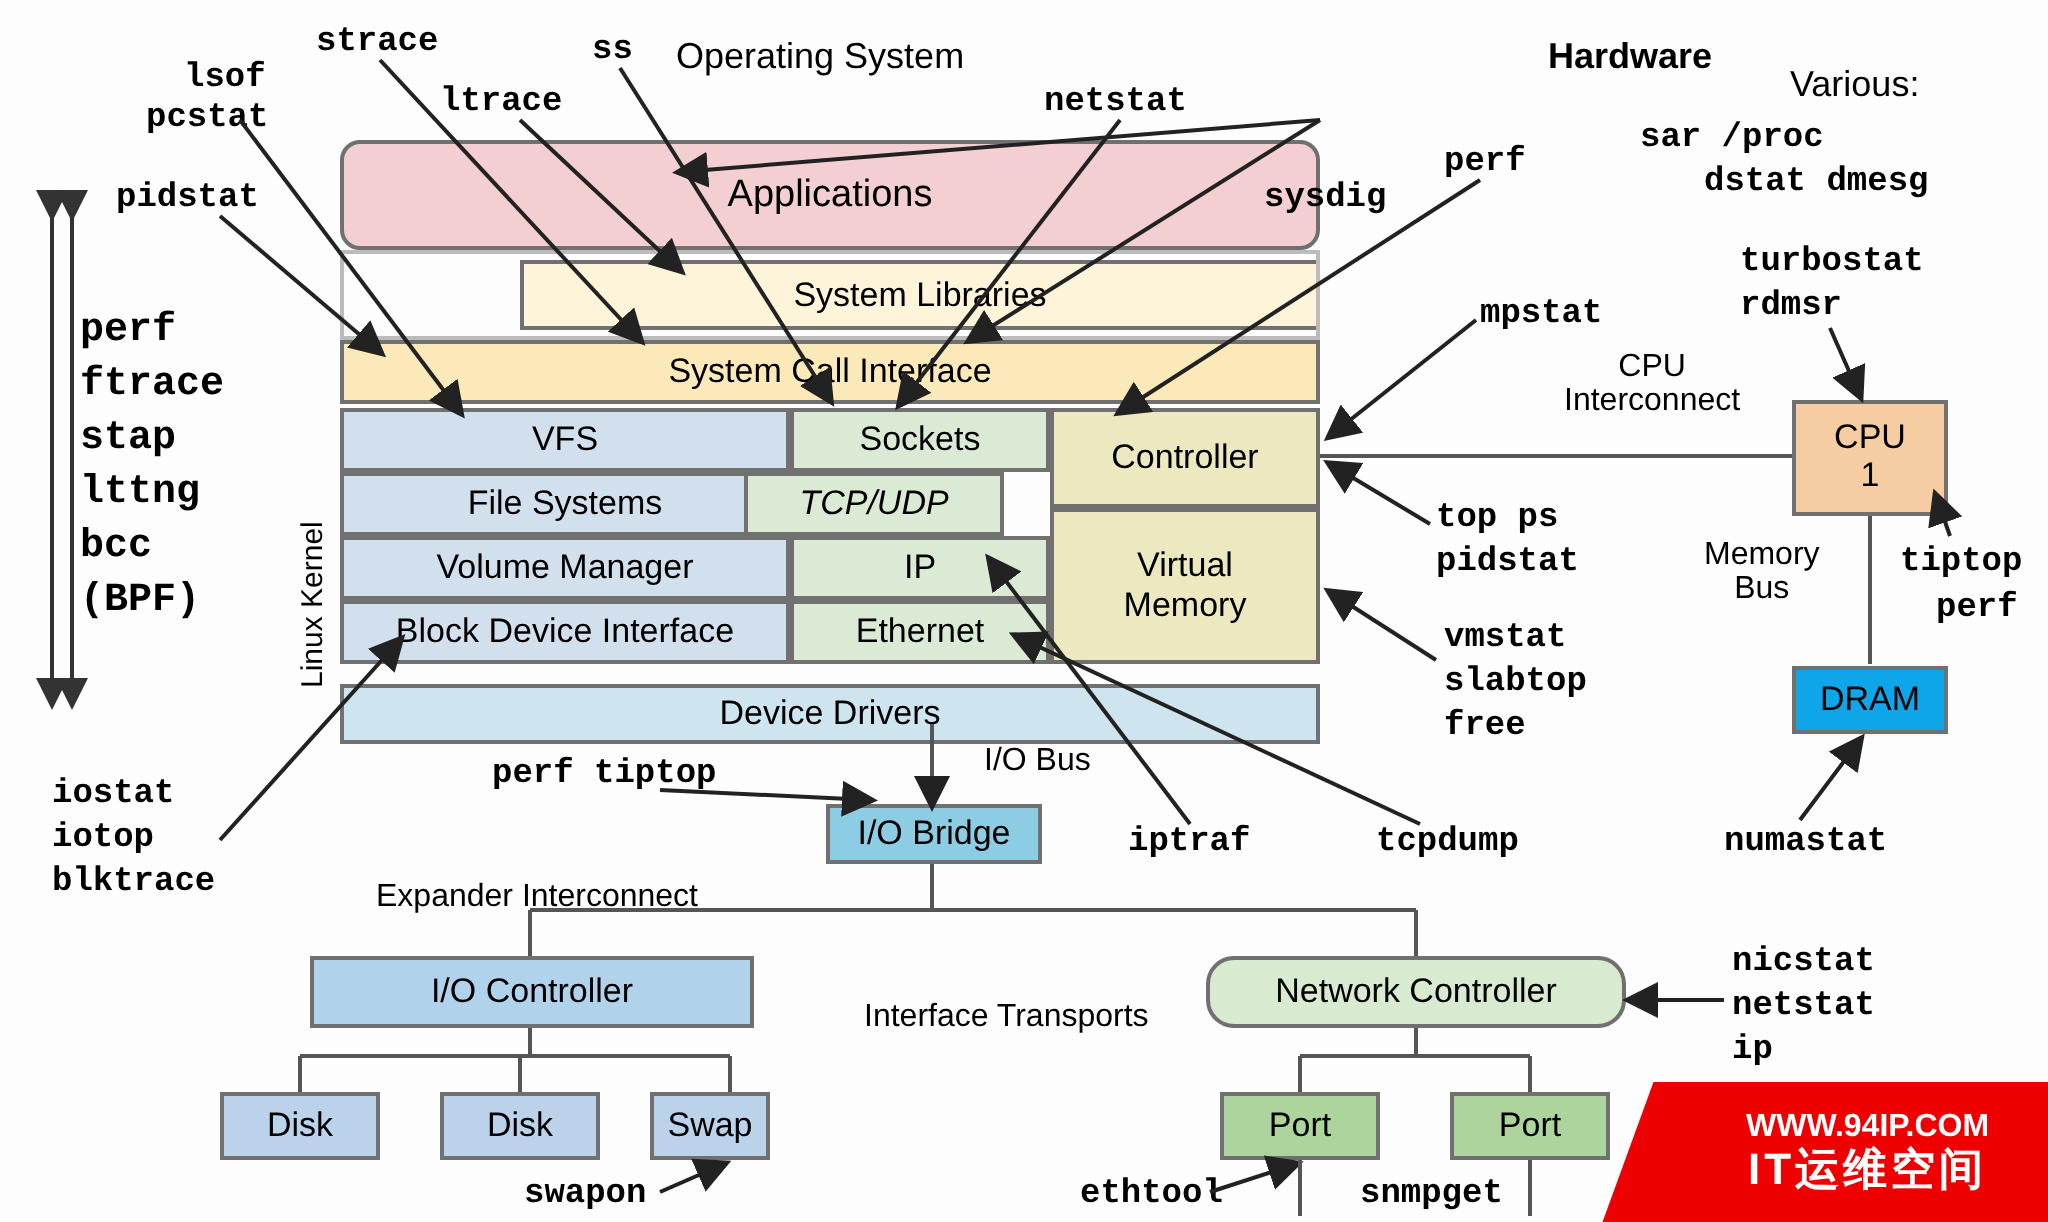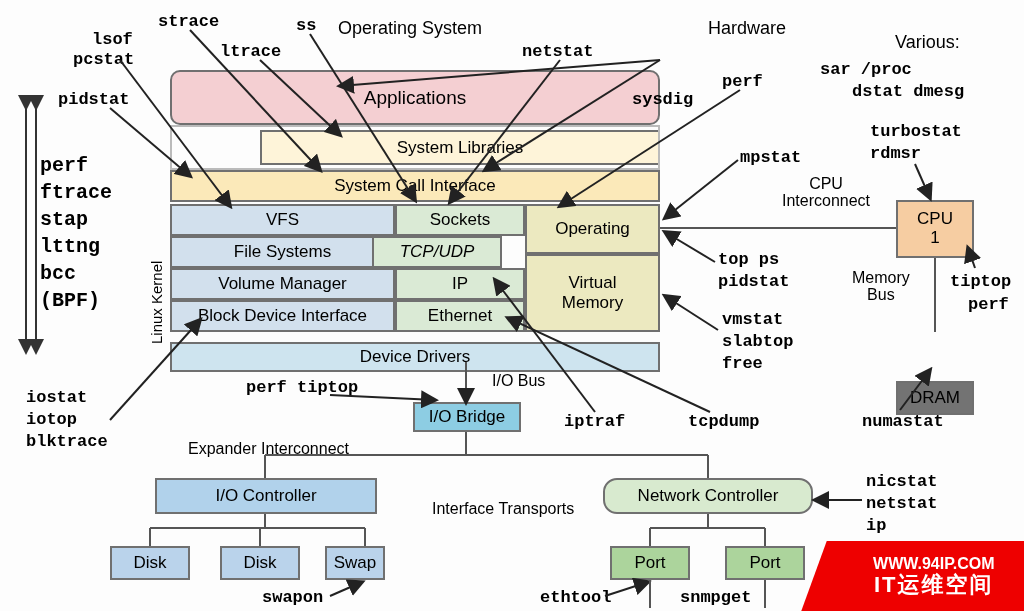--- a/index.html
+++ b/index.html
@@ -26,21 +26,21 @@
   .c-blue-l     { background:#d2e0ed; }
   .c-green-l    { background:#daead5; }
   .c-olive      { background:#ece9c0; }
   .c-driver     { background:#cee4ef;margin-top:10px; }
   .c-iobridge   { background:#8dcde3; }
   .c-ioctrl     { background:#b1d2eb; }
   .c-disk       { background:#bad3eb; }
   .c-netctrl    { background:#d8eacf; }
   .c-port       { background:#acd49c; }
   .c-cpu        { background:#f6cda2; }
-  .c-dram       { background:#737373;margin-top:48px; }
+  .c-dram       { background:#0ea5e9; }
   svg { position:absolute; top:0; left:0; pointer-events:none; }
   .vtext { writing-mode: vertical-rl; transform: rotate(180deg); font-family: Helvetica, Arial, sans-serif; font-weight:400; font-size:15px; }
   .watermark { position:absolute; right:0; bottom:0; width:240px; height:70px; background:#e00; transform:skewX(-20deg) translateX(30px); display:flex; align-items:center; justify-content:center; }
   .watermark-inner { transform:skewX(20deg); color:#fff; font-family:Arial,sans-serif; font-weight:bold; text-align:center; line-height:1.1; }
   .watermark-inner .site { font-size:16px;}
   .watermark-inner .cn { font-size:22px; letter-spacing:2px;}
 </style>
 </head>
 <body>
 
@@ -67,42 +67,42 @@
 <div class="box c-blue-l" style="left:170px;top:204px;width:225px;height:32px;">VFS</div>
 <div class="box c-blue-l" style="left:170px;top:236px;width:225px;height:32px;">File Systems</div>
 <div class="box c-blue-l" style="left:170px;top:268px;width:225px;height:32px;">Volume Manager</div>
 <div class="box c-blue-l" style="left:170px;top:300px;width:225px;height:32px;">Block Device Interface</div>
 
 <div class="box c-green-l" style="left:395px;top:204px;width:130px;height:32px;">Sockets</div>
 <div class="box c-green-l" style="left:372px;top:236px;width:130px;height:32px;font-style:italic;">TCP/UDP</div>
 <div class="box c-green-l" style="left:395px;top:268px;width:130px;height:32px;">IP</div>
 <div class="box c-green-l" style="left:395px;top:300px;width:130px;height:32px;">Ethernet</div>
 
-<div class="box c-olive" style="left:525px;top:204px;width:135px;height:50px;">Operating</div>
+<div class="box c-olive" style="left:525px;top:204px;width:135px;height:50px;">Controller</div>
 <div class="box c-olive" style="left:525px;top:254px;width:135px;height:78px;white-space:pre;line-height:1.15;">Virtual
 Memory</div>
 
 <div class="box c-driver" style="left:170px;top:332px;width:490px;height:30px;">Device Drivers</div>
 
 <div class="box c-cpu" style="left:896px;top:200px;width:78px;height:58px;white-space:pre;line-height:1.1;">CPU
 1</div>
 <div class="box c-dram" style="left:896px;top:333px;width:78px;height:34px;">DRAM</div>
 
 <div class="box c-iobridge" style="left:413px;top:402px;width:108px;height:30px;">I/O Bridge</div>
 <div class="box c-ioctrl" style="left:155px;top:478px;width:222px;height:36px;">I/O Controller</div>
 <div class="box c-netctrl" style="left:603px;top:478px;width:210px;height:36px;border-radius:14px;">Network Controller</div>
 
 <div class="box c-disk" style="left:110px;top:546px;width:80px;height:34px;">Disk</div>
 <div class="box c-disk" style="left:220px;top:546px;width:80px;height:34px;">Disk</div>
 <div class="box c-disk" style="left:325px;top:546px;width:60px;height:34px;">Swap</div>
 <div class="box c-port" style="left:610px;top:546px;width:80px;height:34px;">Port</div>
 <div class="box c-port" style="left:725px;top:546px;width:80px;height:34px;">Port</div>
 
 <div class="label sans" style="left:338px;top:18px;">Operating System</div>
-<div class="label sans" style="left:708px;top:18px;">Hardware</div>
+<div class="label sans" style="left:774px;top:18px;font-weight:bold;">Hardware</div>
 <div class="label sans" style="left:895px;top:32px;">Various:</div>
 
 <div class="label" style="left:158px;top:12px;">strace</div>
 <div class="label" style="left:220px;top:42px;">ltrace</div>
 <div class="label" style="left:296px;top:16px;">ss</div>
 <div class="label" style="left:92px;top:30px;">lsof</div>
 <div class="label" style="left:73px;top:50px;">pcstat</div>
 <div class="label" style="left:58px;top:90px;">pidstat</div>
 <div class="label" style="left:40px;top:152px;white-space:pre;line-height:1.35;font-size:20px;">perf
 ftrace

